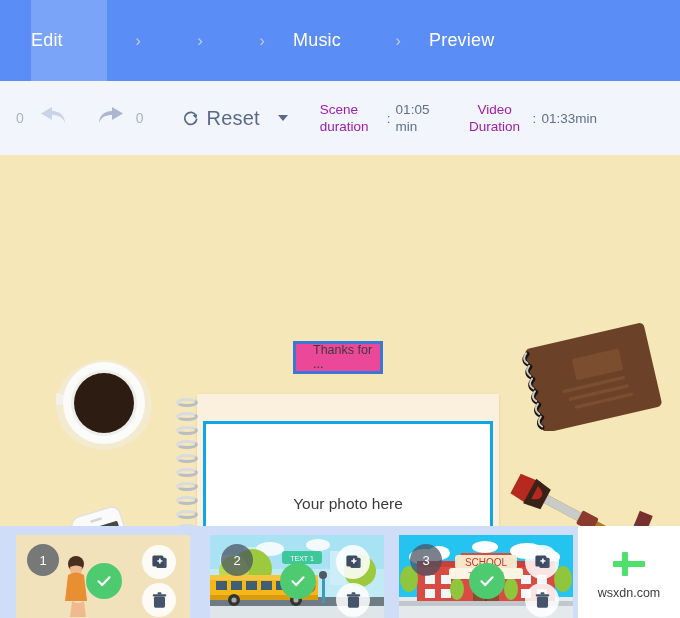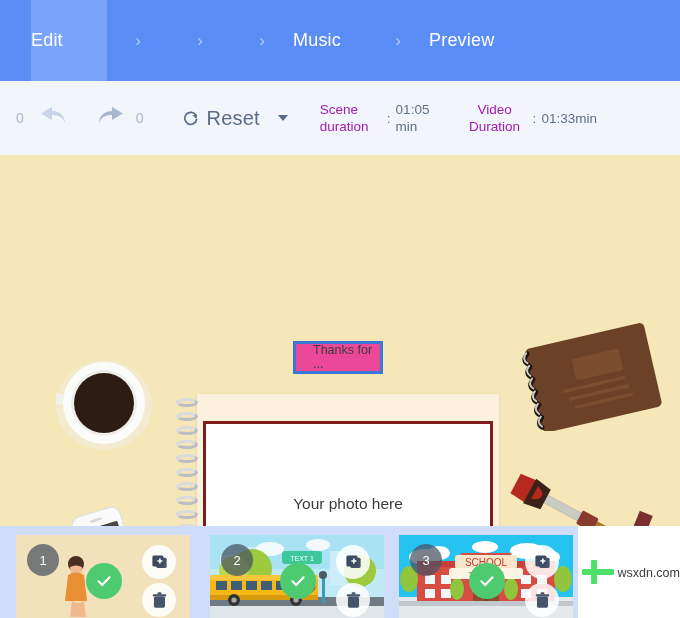--- a/index.html
+++ b/index.html
@@ -118,21 +118,21 @@
     border-radius: 50%;
     border-left-color: #d8dbe0;
     border-top-color: #d8dbe0;
     background: transparent;
   }
 
   .photo-ph {
     position: absolute; left: 203px; top: 266px;
     width: 290px; height: 165px;
     background: #ffffff;
-    border: 3px solid #7f1d1d;
+    border: 3px solid #0ea5e9;
     display: flex; align-items: center; justify-content: center;
     font-size: 15.5px; color: #3a3a3a;
     z-index: 4;
   }
 
   
   .coffee { position: absolute; left: 52px; top: 196px; width: 104px; height: 104px; z-index: 2; }
   
   .phone { position: absolute; left: 58px; top: 348px; width: 100px; height: 112px; z-index: 2; }
   
@@ -181,21 +181,21 @@
     display: flex; align-items: center; justify-content: center;
     z-index: 4;
   }
   .act-dup { left: 126px; top: 10px; }
   .act-del { left: 126px; top: 48px; }
 
   .addpanel {
     position: absolute; left: 578px; top: 526px;
     width: 102px; height: 92px;
     background: #ffffff;
-    display: flex; flex-direction: row;
+    display: flex; flex-direction: column;
     align-items: center; justify-content: center;
   }
   .plus-wrap { width: 40px; height: 40px; position: relative; }
   .plus-h { position: absolute; left: 4px; top: 17px; width: 32px; height: 6px; background: #4ee06a; border-radius: 1px; }
   .plus-v { position: absolute; left: 13px; top: 8px; width: 6px; height: 24px; background: #4ee06a; border-radius: 1px; }
   .watermark { font-size: 12.5px; color: #3c3c3c; margin-top: 2px; }
 </style>
 </head>
 <body>
 

